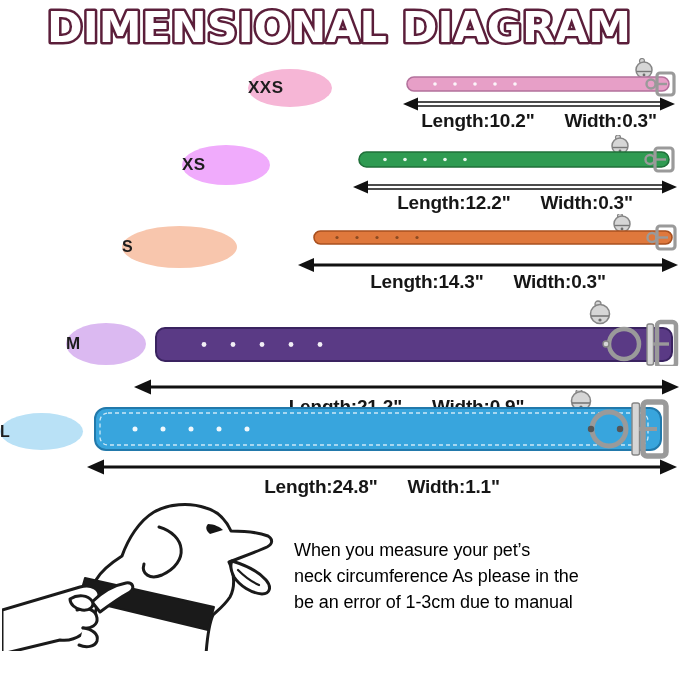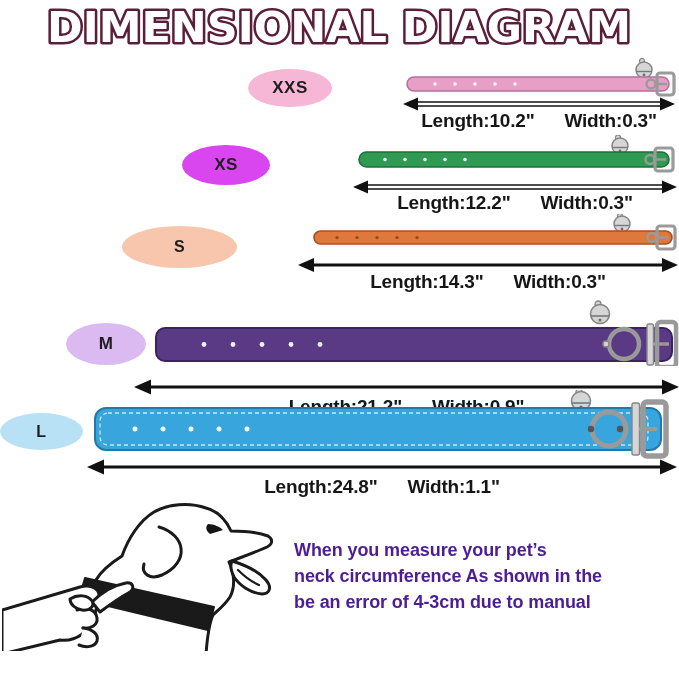--- a/index.html
+++ b/index.html
@@ -1,25 +1,25 @@
 <!DOCTYPE html>
 <html><head>
 <meta charset="utf-8">
 <style>
   html,body{margin:0;padding:0;background:#fff;}
   #canvas{position:relative;width:679px;height:651px;background:#fff;overflow:hidden;
           font-family:"Liberation Sans","DejaVu Sans",sans-serif;padding-left:19px;}
   .abs{position:absolute;}
-  .badge{position:absolute;border-radius:50%;display:flex;align-items:center;justify-content:center;
+  .badge{position:absolute;border-radius:50%;display:flex;align-items:center;justify-content:flex-start;
          font-weight:bold;color:#1d1d1d;letter-spacing:.5px;}
   .dim-label{position:absolute;display:flex;justify-content:center;gap:30px;
              font-weight:bold;color:#161616;font-size:19px;letter-spacing:-0.2px;}
   .metal{fill:#d6d6d6;stroke:#858585;}
   .metal-frame{fill:none;stroke:#9a9a9a;}
-  .note{position:absolute;font-weight:bold;color:#4c1d95;font-size:18px;line-height:26.2px;
+  .note{position:absolute;font-weight:normal;color:#000000;font-size:18px;line-height:26.2px;
         letter-spacing:-0.1px;white-space:nowrap;}
   svg{display:block;}
 </style>
 </head>
 <body>
 
 <div id="canvas">
 
   <svg class="abs" style="left:0;top:2px;" width="679" height="48" viewBox="0 0 679 48">
     <text x="339" y="40" text-anchor="middle" textLength="584" lengthAdjust="spacingAndGlyphs" font-family="DejaVu Sans, Liberation Sans, sans-serif" font-size="42" font-weight="bold" paint-order="stroke" stroke-width="5" stroke-linejoin="round" style="fill: rgb(255, 255, 255); stroke: rgb(91, 30, 58);">DIMENSIONAL DIAGRAM</text>
@@ -51,21 +51,21 @@
     <polygon points="0,8 15,1.5 15,14.5" fill="#111"></polygon>
     <polygon points="272,8 257,1.5 257,14.5" fill="#111"></polygon>
     <line x1="12" y1="6" x2="260" y2="6" stroke="#111" stroke-width="1.5"></line>
     <line x1="12" y1="10" x2="260" y2="10" stroke="#111" stroke-width="1.5"></line>
   </svg>
   <div class="dim-label" style="left:403px;top:110px;width:272px;">
     <span>Length:10.2"</span>
     <span>Width:0.3"</span>
   </div>
 
-  <div class="badge" style="left: 182px; top: 145px; width: 88px; height: 40px; font-size: 17px; background: #d946ef;">
+  <div class="badge" style="left: 182px; top: 145px; width: 88px; height: 40px; font-size: 17px; background: #f0abfc;">
     <span>XS</span>
   </div>
   <svg class="abs" style="left:357px;top:135px;" width="322" height="42" viewBox="0 0 322 42">
     <g>
       <circle cx="261" cy="2.5" r="2.5" class="metal" stroke-width="1.2"></circle>
       <circle cx="263" cy="11" r="8" class="metal" stroke-width="1.5"></circle>
       <line x1="255.5" y1="12.5" x2="270.5" y2="12.5" stroke="#787878" stroke-width="1.4"></line>
       <circle cx="263" cy="16" r="1.4" fill="#6e6e6e"></circle>
     </g>
     <rect x="2" y="17" width="310" height="15" rx="7.5" stroke-width="1.6" style="fill: rgb(47, 155, 82); stroke: rgb(32, 112, 58);"></rect>
@@ -220,17 +220,17 @@
 
       <path fill="#ffffff" d="M75,112 C85,108 94,112 95,120 C96,127 89,131 81,130"></path>
       <path fill="#ffffff" d="M81,130 C90,131 97,136 95,143 C93,149 84,150 77,147"></path>
 
       <path fill="#ffffff" d="M68,101 C76,96 86,97 90,103 C93,108 88,113 80,112 C73,111 68,106 68,101 Z"></path>
     </g>
   </svg>
 
   <div class="note" style="left:294px;top:537px;width:382px;">
     <div>When you measure your pet’s</div>
-    <div>neck circumference As shown in the</div>
-    <div>be an error of 4-3cm due to manual</div>
+    <div>neck circumference As please in the</div>
+    <div>be an error of 1-3cm due to manual</div>
   </div>
 
 </div>
 
 </body></html>

